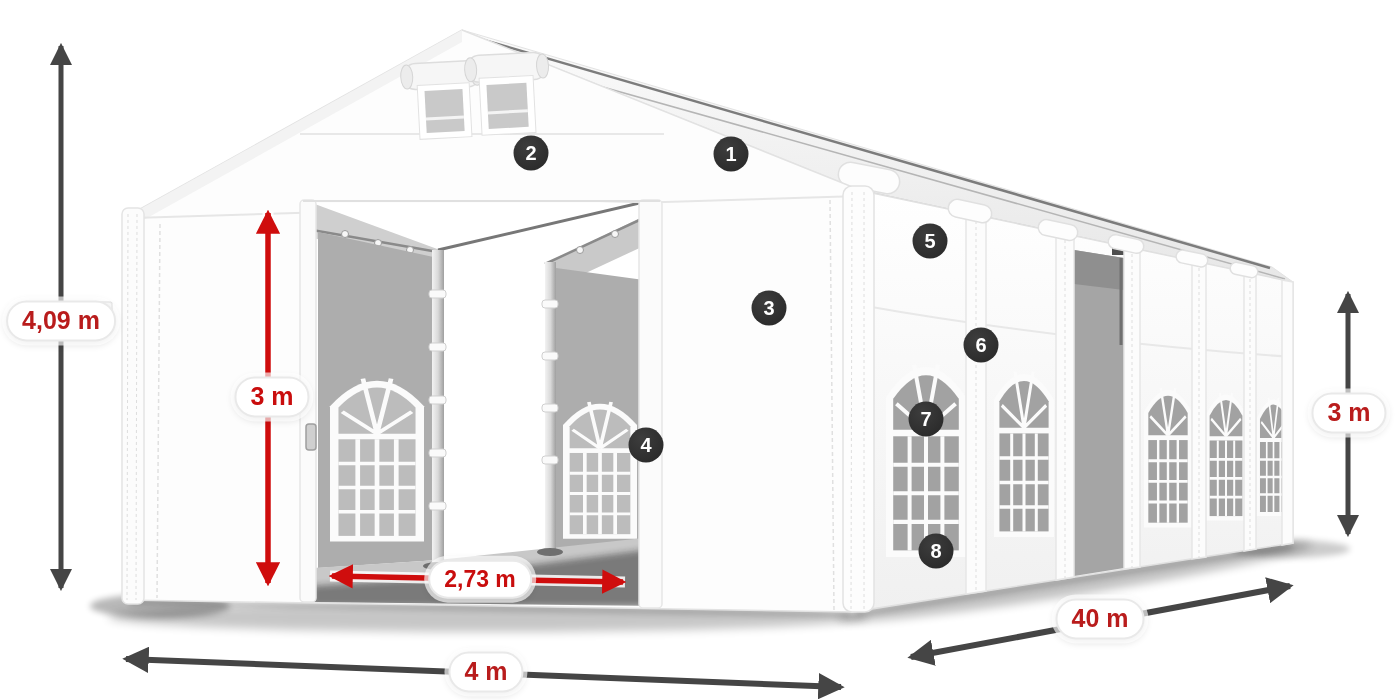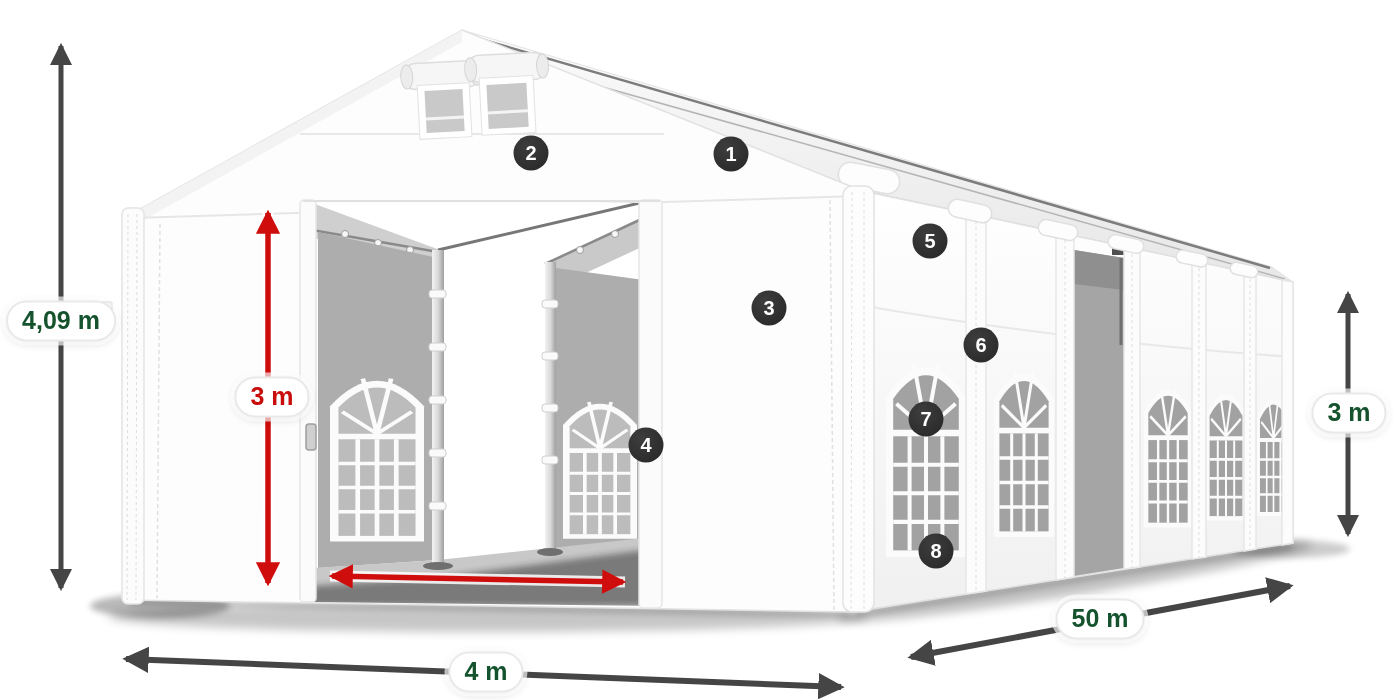--- a/index.html
+++ b/index.html
@@ -1,21 +1,21 @@
 <!DOCTYPE html>
 <html><head>
 <meta charset="utf-8">
 <style>
   html,body{margin:0;padding:0;background:#ffffff;}
   #stage{position:relative;width:1400px;height:700px;background:#ffffff;overflow:hidden;
          font-family:"Liberation Sans",sans-serif;}
   #stage svg{position:absolute;left:0;top:0;}
   .pill{position:absolute;transform:translate(-50%,-50%);background:#ffffff;
         border:2px solid #e9e9e9;border-radius:22px;padding:3px 14px;
-        font-weight:bold;font-size:25px;line-height:1.25;color:#14532d;white-space:nowrap;
+        font-weight:bold;font-size:25px;line-height:1.25;color:#b91c1c;white-space:nowrap;
         box-shadow:0 0 0 4px rgba(255,255,255,.65),0 2px 8px rgba(0,0,0,.18);
         font-family:"Liberation Sans",sans-serif;}
   .pill.red{color:#c90d0d;}
   .badge{position:absolute;transform:translate(-50%,-50%);width:35px;height:35px;border-radius:50%;
          background:radial-gradient(circle at 38% 32%, #3d3d3d, #262626);
          color:#ffffff;font-weight:bold;font-size:20px;line-height:35px;text-align:center;
          font-family:"Liberation Sans",sans-serif;}
 </style>
 </head>
 <body>
@@ -231,22 +231,23 @@
     <path d="M268,213 L268,583" stroke="#cf0d0d" stroke-width="5.5" marker-start="url(#ar)" marker-end="url(#ar)"></path>
     <path d="M332,576 L623,582" stroke="#cf0d0d" stroke-width="5.5" marker-start="url(#ar)" marker-end="url(#ar)"></path>
     <path d="M126,659 L841,687" stroke="#454545" stroke-width="6" marker-start="url(#ag)" marker-end="url(#ag)"></path>
     <path d="M911,657 L1290,586" stroke="#454545" stroke-width="6" marker-start="url(#ag)" marker-end="url(#ag)"></path>
     <path d="M1348,294 L1348,534" stroke="#454545" stroke-width="5" marker-start="url(#ag)" marker-end="url(#ag)"></path>
   </g>
 </svg>
 
 <div class="pill" style="left:61px;top:321px;">4,09 m</div>
 <div class="pill red" style="left:272px;top:397px;">3 m</div>
+<div class="pill red" style="left:480px;top:579px;font-size:23px;">2,73 m</div>
 <div class="pill" style="left:486px;top:672px;">4 m</div>
-<div class="pill" style="left:1100px;top:619px;">50 m</div>
+<div class="pill" style="left:1100px;top:619px;">40 m</div>
 <div class="pill" style="left:1349px;top:413px;">3 m</div>
 
 <div class="badge" style="left:731px;top:154px;">1</div>
 <div class="badge" style="left:531px;top:153px;">2</div>
 <div class="badge" style="left:769px;top:308px;">3</div>
 <div class="badge" style="left:646px;top:445px;">4</div>
 <div class="badge" style="left:930px;top:241px;">5</div>
 <div class="badge" style="left:981px;top:345px;">6</div>
 <div class="badge" style="left:926px;top:419px;">7</div>
 <div class="badge" style="left:936px;top:551px;">8</div>

